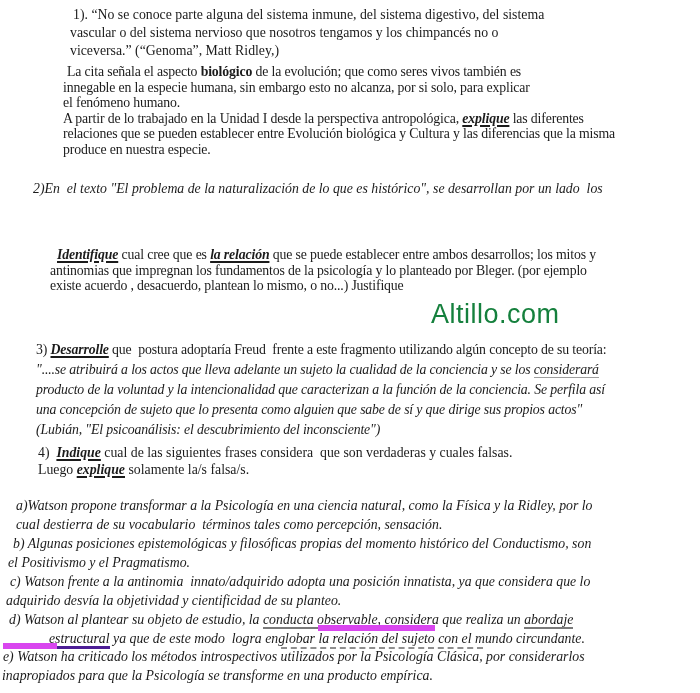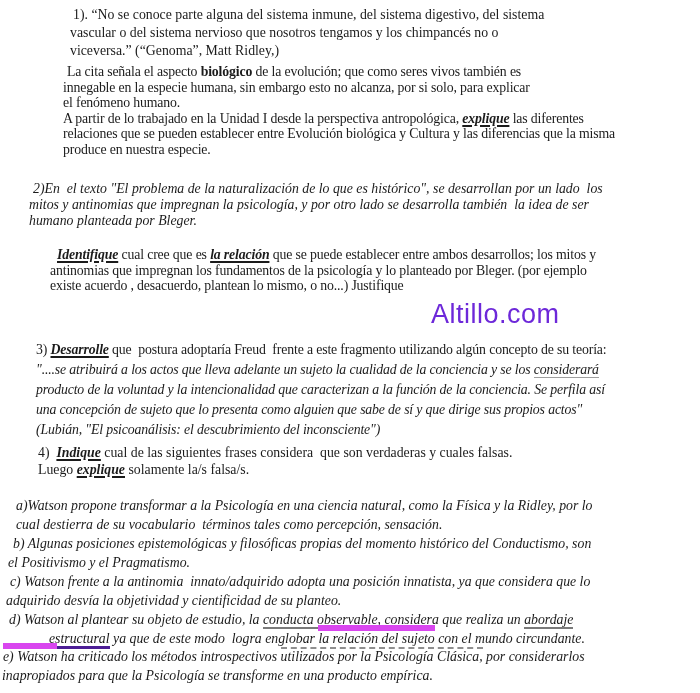--- a/index.html
+++ b/index.html
@@ -44,34 +44,34 @@
   .s-pul { border-bottom: 1px solid #9e9e9e; }                  
   .s-po  { border-top: 6px solid #d946ef; }                     
   .s-pod { border-top: 2px dashed #8f8f8f; }                    
 
   .watermark {
     position: absolute;
     font-family: "Liberation Sans", "DejaVu Sans", sans-serif;
     font-size: 27px;
     line-height: 31px;
     letter-spacing: 0.5px;
-    color: #6d28d9;
+    color: #15803d;
     white-space: pre;
   }
 </style>
 </head>
 <body>
 
 <div class="page">
 
   <p class="par lh18" style="left:70px; top:6px; text-indent:3px"><span>1). “No se conoce parte alguna del sistema inmune, del sistema digestivo, del sistema</span><br><span>vascular o del sistema nervioso que nosotros tengamos y los chimpancés no o</span><br><span>viceversa.” (“Genoma”, Matt Ridley,)</span></p>
 
   <p class="par lh155 tight" style="left:63px; top:64px; text-indent:4px"><span>La cita señala el aspecto </span><span class="s-b">biológico</span><span> de la evolución; que como seres vivos también es</span><br><span>innegable en la especie humana, sin embargo esto no alcanza, por si solo, para explicar</span><br><span>el fenómeno humano.</span><br><span>A partir de lo trabajado en la Unidad I desde la perspectiva antropológica, </span><span class="s-kw">explique</span><span> las diferentes</span><br><span>relaciones que se pueden establecer entre Evolución biológica y Cultura y las diferencias que la misma</span><br><span>produce en nuestra especie.</span></p>
 
-  <p class="par lh16 italic" style="left:29px; top:181px; text-indent:4px"><span>2)En  el texto "El problema de la naturalización de lo que es histórico", se desarrollan por un lado  los</span><br><span>mitos y antinomias que impregnan la psicología, y por otro lado se desarrolla también  la idea de ser</span><br><span>humano planteada por Bleger.</span></p>
+  <p class="par lh16 italic" style="left:29px; top:181px; text-indent:4px"><span>2)En  el texto "El problema de la naturalización de lo que es histórico", se desarrollan por un lado  los</span><br><br></p>
 
   <p class="par lh155 tight" style="left:50px; top:247px; text-indent:7px"><span class="s-kw">Identifique</span><span> cual cree que es </span><span class="s-kw">la relación</span><span> que se puede establecer entre ambos desarrollos; los mitos y</span><br><span>antinomias que impregnan los fundamentos de la psicología y lo planteado por Bleger. (por ejemplo</span><br><span>existe acuerdo , desacuerdo, plantean lo mismo, o no...) Justifique</span></p>
 
   <div class="watermark" style="left:431px; top:299px">Altillo.com</div>
 
   <p class="par lh20 tight" style="left:36px; top:340px"><span>3) </span><span class="s-kw">Desarrolle</span><span> que  postura adoptaría Freud  frente a este fragmento utilizando algún concepto de su teoría:</span><br><span class="s-i">"....se atribuirá a los actos que lleva adelante un sujeto la cualidad de la conciencia y se los </span><span class="s-i s-pul">considerará</span><br><span class="s-i">producto de la voluntad y la intencionalidad que caracterizan a la función de la conciencia. Se perfila así</span><br><span class="s-i">una concepción de sujeto que lo presenta como alguien que sabe de sí y que dirige sus propios actos"</span><br><span class="s-i">(Lubián, "El psicoanálisis: el descubrimiento del inconsciente")</span></p>
 
   <p class="par lh17" style="left:38px; top:444px"><span>4)  </span><span class="s-kw">Indique</span><span> cual de las siguientes frases considera  que son verdaderas y cuales falsas.</span><br><span>Luego </span><span class="s-kw">explique</span><span> solamente la/s falsa/s.</span></p>
 
   <p class="par lh19 italic" style="left:16px; top:496px"><span>a)Watson propone transformar a la Psicología en una ciencia natural, como la Física y la Ridley, por lo</span><br><span>cual destierra de su vocabulario  términos tales como percepción, sensación.</span></p>

